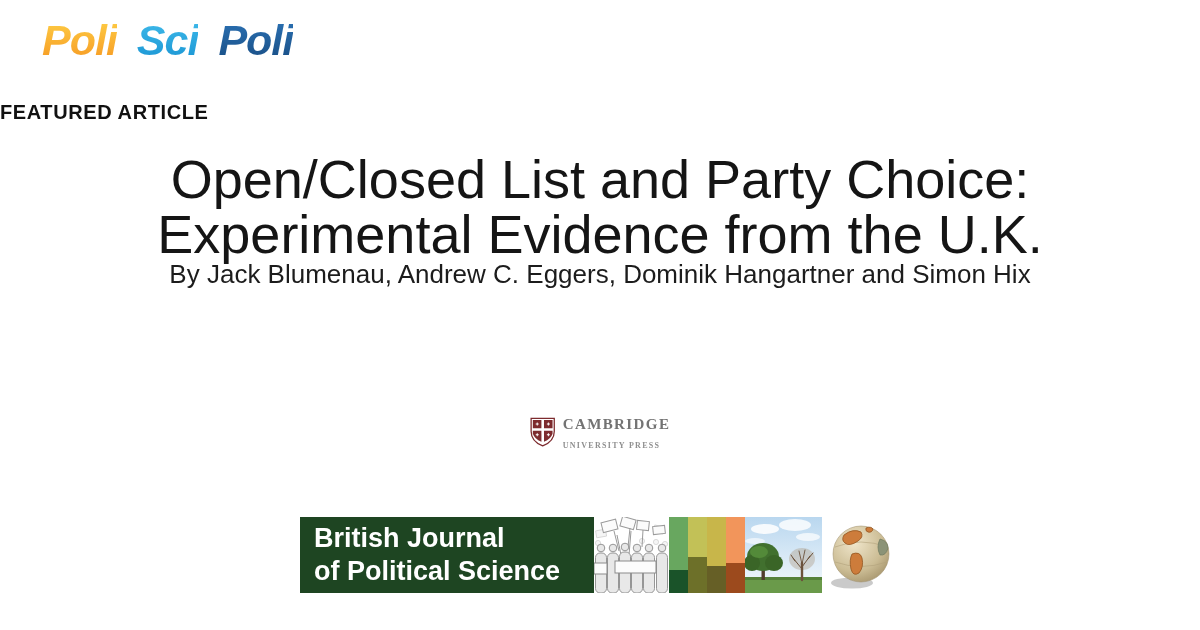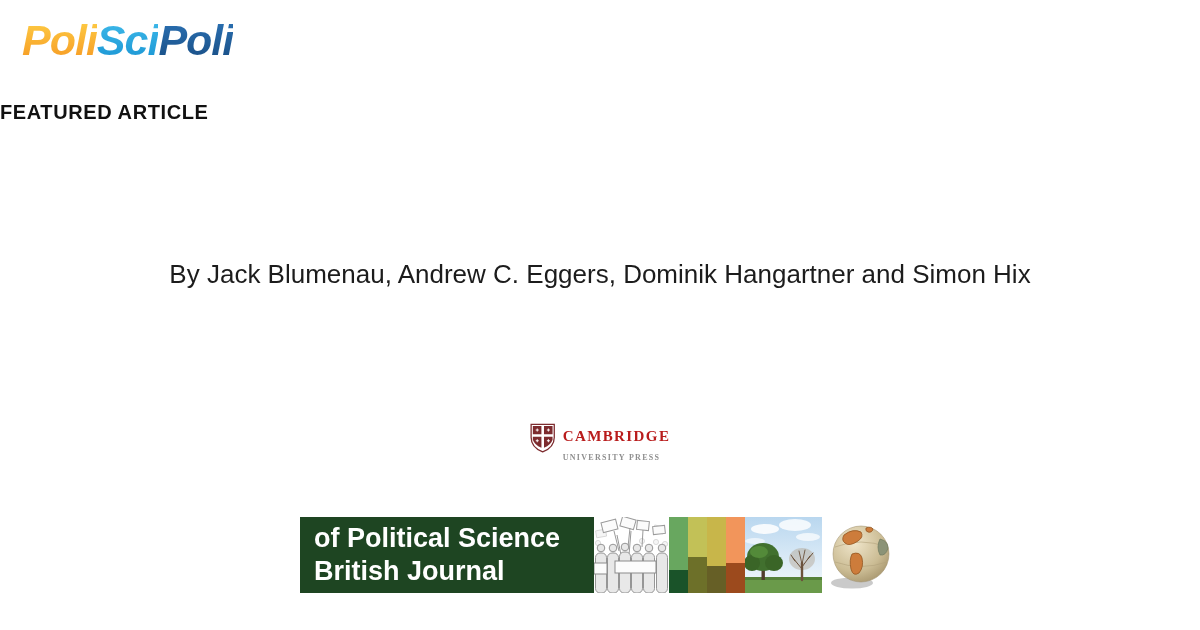--- a/index.html
+++ b/index.html
@@ -9,21 +9,21 @@
   }
   
   .logo{
     position:absolute;left:22px;top:12px;height:56px;
     font-size:43px;font-weight:bold;font-style:italic;
     letter-spacing:-1px;white-space:nowrap;line-height:56px;
   }
   .logo span{
     display:inline-block;
     -webkit-background-clip:text;background-clip:text;
-    -webkit-text-fill-color:transparent;color:transparent;
+    -webkit-text-fill-color:transparent;color:transparent;margin-left:20px;
   }
   .logo .poli{background-image:linear-gradient(#ffd54a,#f5921e);}
   .logo .sci {background-image:linear-gradient(#45c0ee,#1590d0);}
   .logo .data{background-image:linear-gradient(#2e77bb,#16497e);}
   
   .kicker{
     position:absolute;top:101px;left:0;width:100%;
     font-size:20px;font-weight:bold;letter-spacing:0.6px;color:#111;
   }
   
@@ -37,21 +37,21 @@
     font-size:26px;font-weight:400;color:#1c1c1c;
   }
   
   .publisher{
     position:absolute;top:416px;left:50%;transform:translateX(-50%);
     display:flex;align-items:center;gap:7px;
   }
   .pub-text{display:flex;flex-direction:column;justify-content:center;}
   .pub-name{
     font-family:"Liberation Serif", serif;font-size:15px;font-weight:bold;
-    letter-spacing:1.4px;color:#b91c1c;line-height:16px;margin-top:12px;
+    letter-spacing:1.4px;color:#737373;line-height:16px;
   }
   .pub-sub{
     font-family:"Liberation Serif", serif;font-size:8px;font-weight:bold;
     letter-spacing:1.3px;color:#8f8f8f;line-height:10px;margin-top:9px;
   }
   
   .journal-banner{
     position:absolute;left:300px;top:517px;width:600px;height:76px;
     display:flex;flex-direction:row;
   }
@@ -67,20 +67,24 @@
 <body>
 
 <div class="canvas">
 
   <div class="logo">
     <span class="poli">Poli</span><span class="sci">Sci</span><span class="data">Poli</span>
   </div>
 
   <div class="kicker">FEATURED ARTICLE</div>
 
+  <h1 class="title">
+    <div>Open/Closed List and Party Choice:</div>
+    <div>Experimental Evidence from the U.K.</div>
+  </h1>
 
   <div class="byline">By Jack Blumenau, Andrew C. Eggers, Dominik Hangartner and Simon Hix</div>
 
   <div class="publisher">
     <span>
       <svg width="26" height="30" viewBox="0 0 24 28">
         <path d="M1.2,1.2 h21.6 v12.3 q0,9.2 -10.8,13.5 q-10.8,-4.3 -10.8,-13.5 z" fill="#ffffff" stroke="#7d2b2e" stroke-width="1.2"></path>
         <path d="M2.8,2.8 h8 v7.6 h-8 z" fill="#7d2b2e"></path>
         <path d="M13.2,2.8 h8 v7.6 h-8 z" fill="#7d2b2e"></path>
         <path d="M2.8,12.8 h8 v10.4 q-6.5,-3 -8,-7.6 z" fill="#7d2b2e"></path>
@@ -99,22 +103,22 @@
     </span>
     <div class="pub-text">
       <div class="pub-name">CAMBRIDGE</div>
       <div class="pub-sub">UNIVERSITY PRESS</div>
     </div>
   </div>
 
   <div class="journal-banner">
 
     <div class="journal-name">
+      <div>British Journal</div>
       <div>of Political Science</div>
-      <div>British Journal</div>
     </div>
 
     <svg class="banner-img" width="75" height="76" viewBox="0 0 75 76">
       <rect width="75" height="76" fill="#ffffff"></rect>
       <g stroke="#d2d2d2" fill="#f5f5f5" stroke-width="0.8">
         <rect x="2" y="13" width="10" height="7" transform="rotate(-10 7 16)"></rect>
         <rect x="60" y="9" width="10" height="7" transform="rotate(12 65 12)"></rect>
         <circle cx="4" cy="26" r="2.6"></circle>
           <circle cx="48" cy="24" r="2.6"></circle>
         <circle cx="62" cy="25" r="2.6"></circle>

